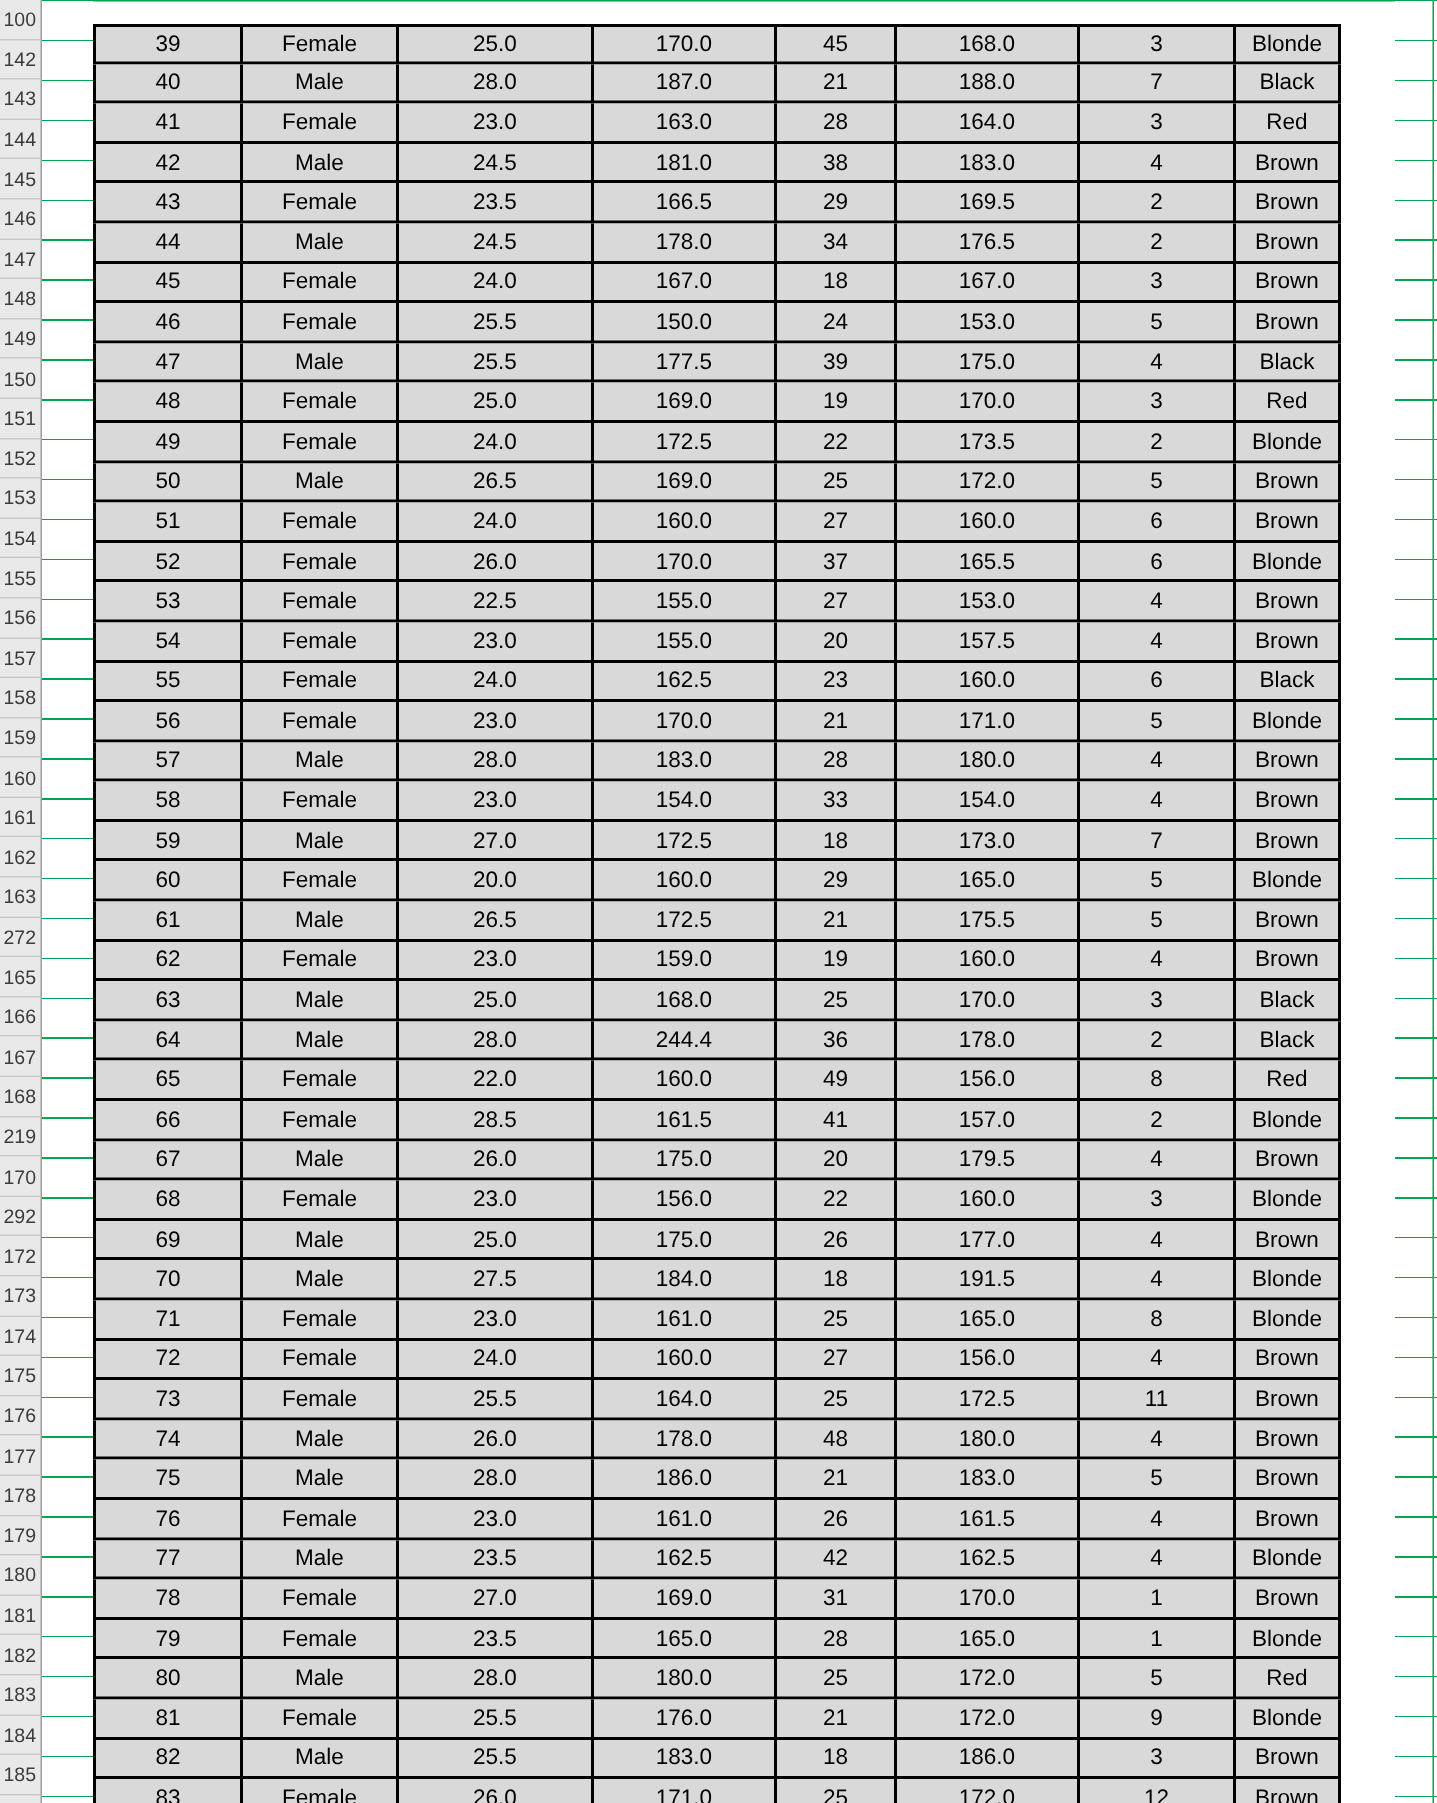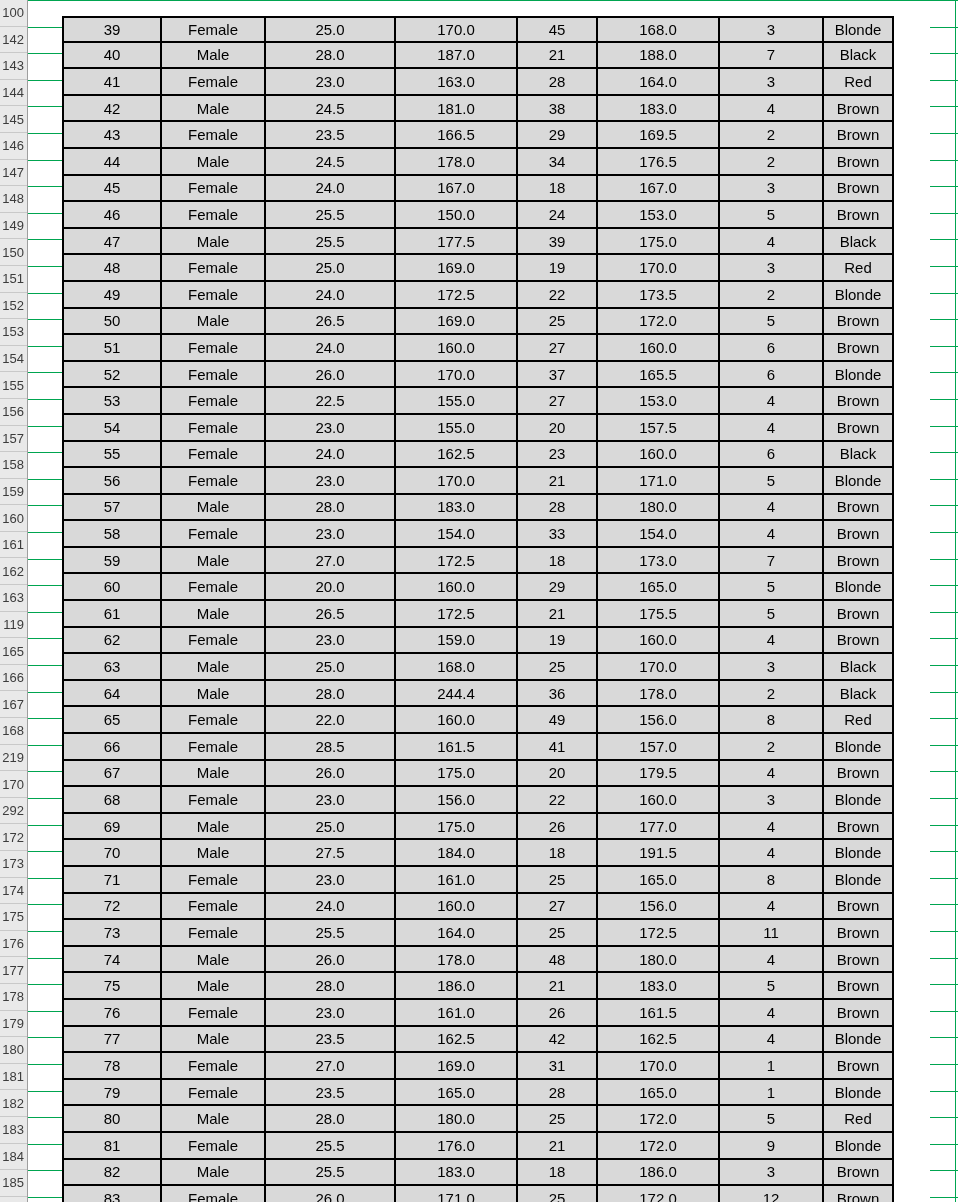--- a/index.html
+++ b/index.html
@@ -110,21 +110,21 @@
       <div class="rowheader">154</div>
       <div class="rowheader">155</div>
       <div class="rowheader">156</div>
       <div class="rowheader">157</div>
       <div class="rowheader">158</div>
       <div class="rowheader">159</div>
       <div class="rowheader">160</div>
       <div class="rowheader">161</div>
       <div class="rowheader">162</div>
       <div class="rowheader">163</div>
-      <div class="rowheader">119</div>
+      <div class="rowheader">272</div>
       <div class="rowheader">165</div>
       <div class="rowheader">166</div>
       <div class="rowheader">167</div>
       <div class="rowheader">168</div>
       <div class="rowheader">219</div>
       <div class="rowheader">170</div>
       <div class="rowheader">292</div>
       <div class="rowheader">172</div>
       <div class="rowheader">173</div>
       <div class="rowheader">174</div>

